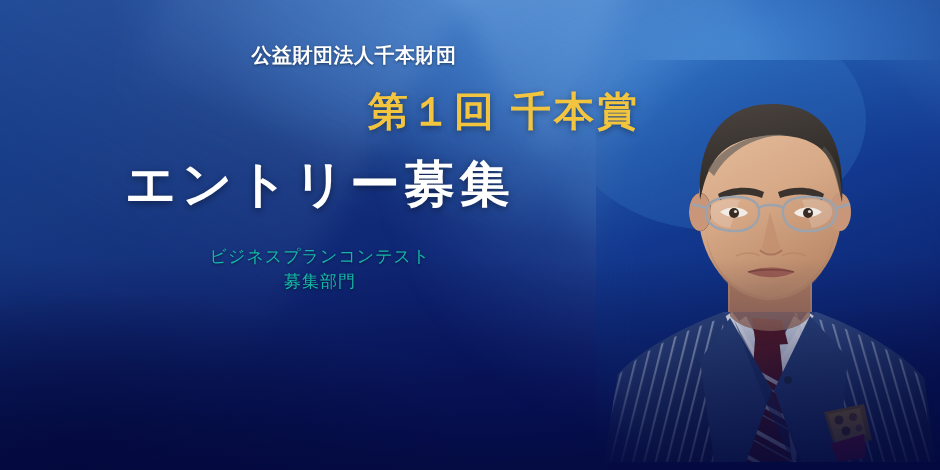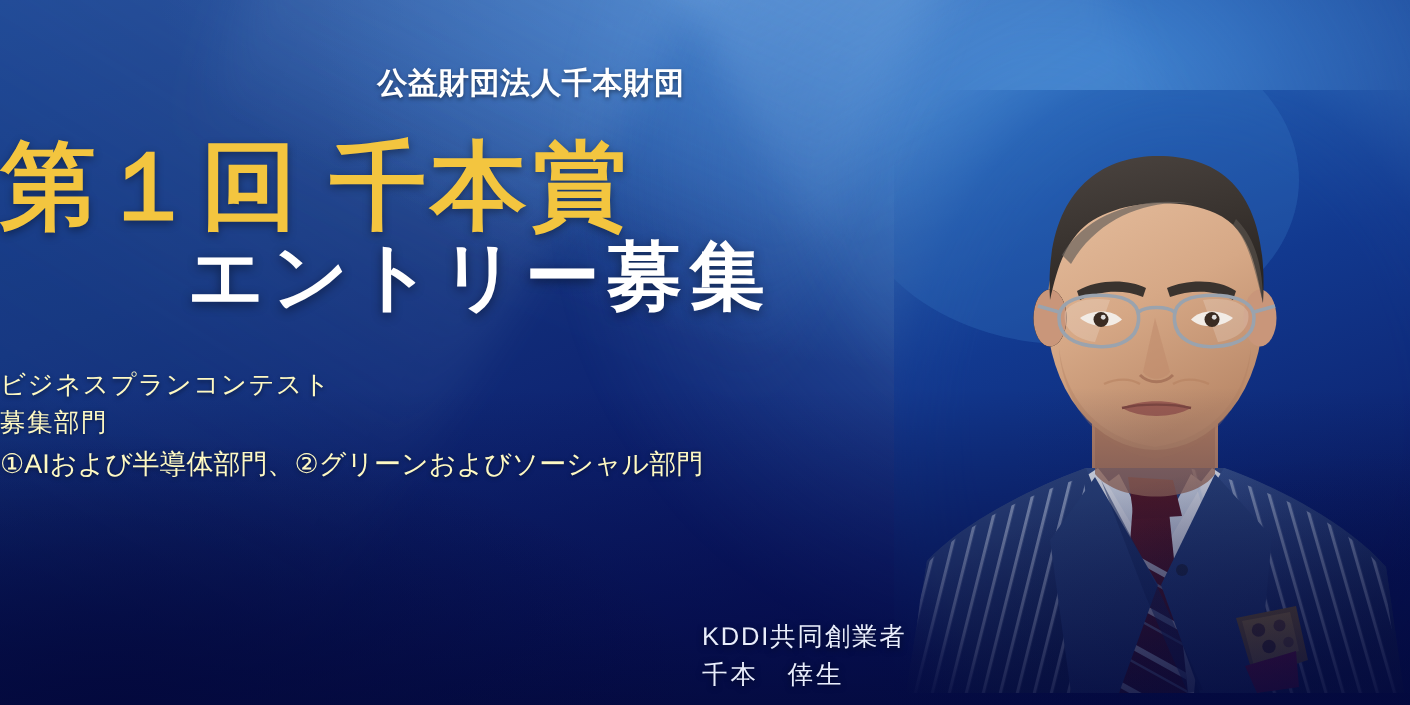--- a/index.html
+++ b/index.html
@@ -109,48 +109,48 @@
     font-weight: bold;
     letter-spacing: 0.5px;
     text-shadow: 0 1px 3px rgba(0,0,0,.45);
     margin-left: 34px;
   }
   .headline-gold {
     position: absolute;
     top: 90px;
     left: 0;
     width: 640px;
-    text-align: left;
+    text-align: right;
     color: #f3c53f;
-    font-size: 64px;
+    font-size: 40px;
     font-weight: bold;
     letter-spacing: 3px;
     line-height: 1.08;
     text-shadow: 0 2px 6px rgba(0,0,0,.38);
-    font-family: Liberation Serif, serif;
   }
   .headline-white {
     position: absolute;
     top: 157px;
     left: 0;
     width: 640px;
     text-align: center;
     color: #ffffff;
     font-size: 50px;
     font-weight: bold;
     letter-spacing: 5px;
     line-height: 1.1;
     text-shadow: 0 2px 7px rgba(0,0,0,.45);
   }
   .sub-block {
     position: absolute;
     top: 244px;
     left: 0;
     width: 640px;
-    color: #fef9c3;
+    text-align: center;
+    color: #14b8a6;
   }
   .sub-line-1 {
     font-size: 17px;
     line-height: 25px;
     letter-spacing: 1px;
     text-shadow: 0 1px 3px rgba(0,0,0,.5);
   }
   .sub-line-2 {
     font-size: 17px;
     line-height: 26px;
@@ -351,23 +351,18 @@
 
     <div class="org-name">公益財団法人千本財団</div>
 
     <div class="headline-gold">第１回 千本賞</div>
 
     <div class="headline-white">エントリー募集</div>
 
     <div class="sub-block">
       <div class="sub-line-1">ビジネスプランコンテスト</div>
       <div class="sub-line-2">募集部門</div>
-      <div class="sub-line-3">①AIおよび半導体部門、②グリーンおよびソーシャル部門</div>
     </div>
 
 
-    <div class="credit">
-      <div>KDDI共同創業者</div>
-      <div class="credit-line-2">千本　倖生</div>
-    </div>
 
   </div>
 </div>
 
 </body></html>

